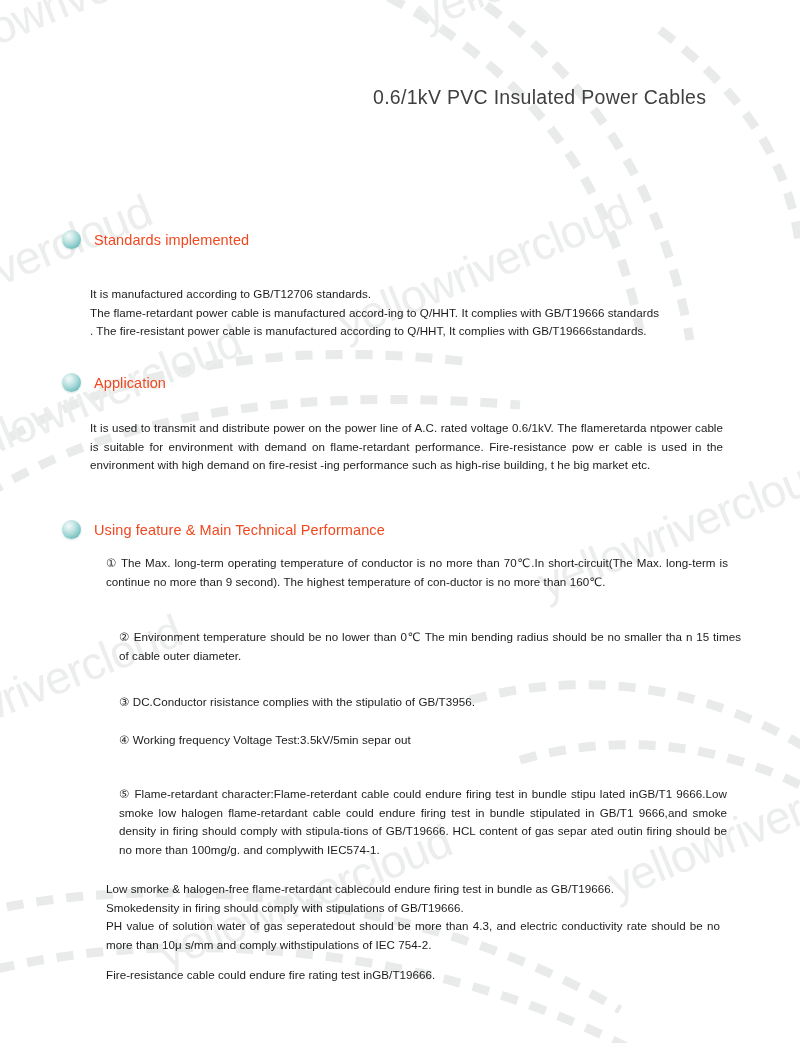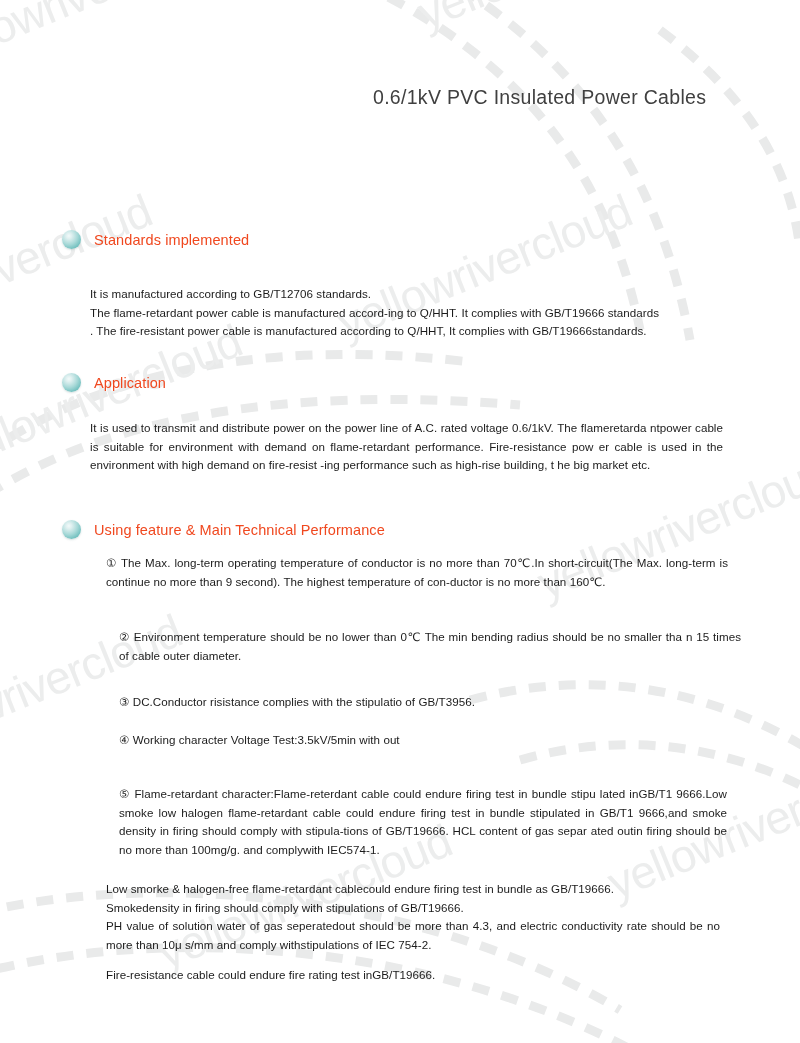--- a/index.html
+++ b/index.html
@@ -145,21 +145,21 @@
     <span class="bullet-sphere"></span>
     <span class="head-text">Using feature &amp; Main Technical Performance</span>
   </div>
 
   <div class="para just" style="left:106px; top:554px; width:622px;">① The Max. long-term operating temperature of conductor is no more than 70℃.In short-circuit(The  Max.  long-term is  continue  no  more  than  9  second).  The  highest  temperature  of  con-ductor is no more than 160℃.</div>
 
   <div class="para just" style="left:106px; top:628px; width:622px;margin-left:13px;">② Environment temperature should be no lower than 0℃  The min  bending radius should  be no smaller tha n  15 times of cable outer diameter.</div>
 
   <div class="para" style="left:119px; top:685px; width:610px;margin-top:8px;">③ DC.Conductor risistance complies with the stipulatio of GB/T3956.</div>
 
-  <div class="para" style="left:119px; top:731px; width:610px;">④ Working character Voltage Test:3.5kV/5min with out</div>
+  <div class="para" style="left:119px; top:731px; width:610px;">④ Working frequency Voltage Test:3.5kV/5min separ out</div>
 
   <div class="para just" style="left:119px; top:785px; width:608px;">⑤ Flame-retardant character:Flame-reterdant cable could endure firing test in bundle stipu lated inGB/T1 9666.Low smoke low halogen flame-retardant cable could endure firing test in bundle stipulated in GB/T1 9666,and smoke density in firing should comply with stipula-tions of GB/T19666. HCL content of gas separ ated outin firing should be no more than 100mg/g. and complywith IEC574-1.</div>
 
   <div class="para just" style="left:106px; top:880px; width:614px;">    Low smorke &amp; halogen-free flame-retardant cablecould endure firing test in bundle as GB/T19666.
 Smokedensity in firing should comply with stipulations of GB/T19666.
 PH value of solution water of gas seperatedout should be more than 4.3, and electric conductivity rate should be no more than 10μ s/mm and comply withstipulations of IEC 754-2.</div>
 
   <div class="para" style="left:106px; top:966px; width:614px;">    Fire-resistance cable could endure fire rating test inGB/T19666.</div>
 
 </div>

